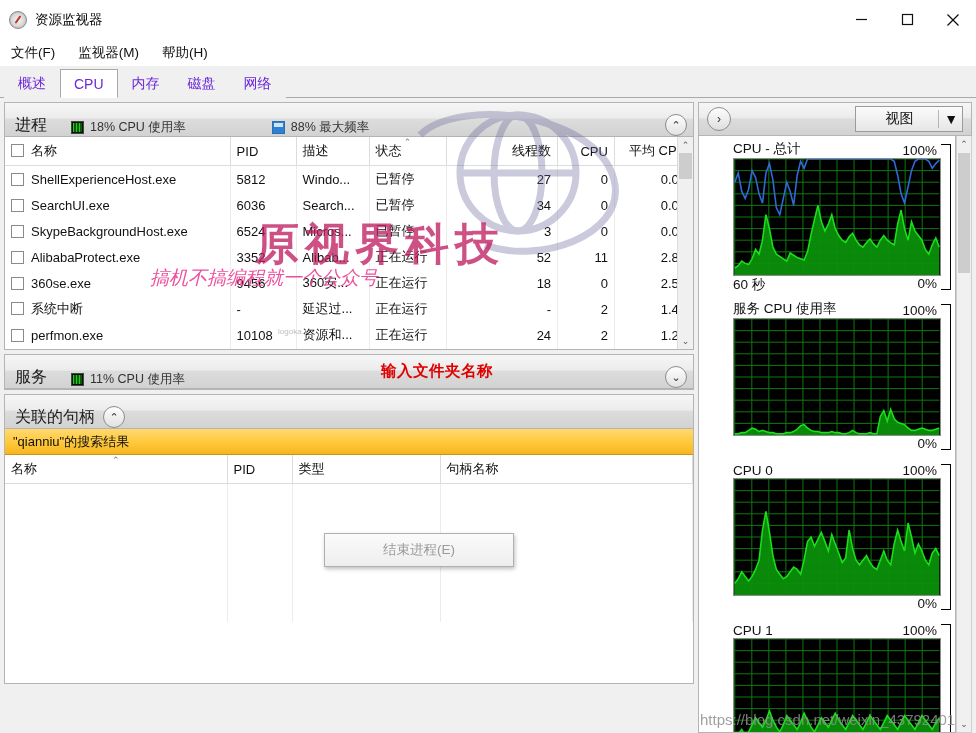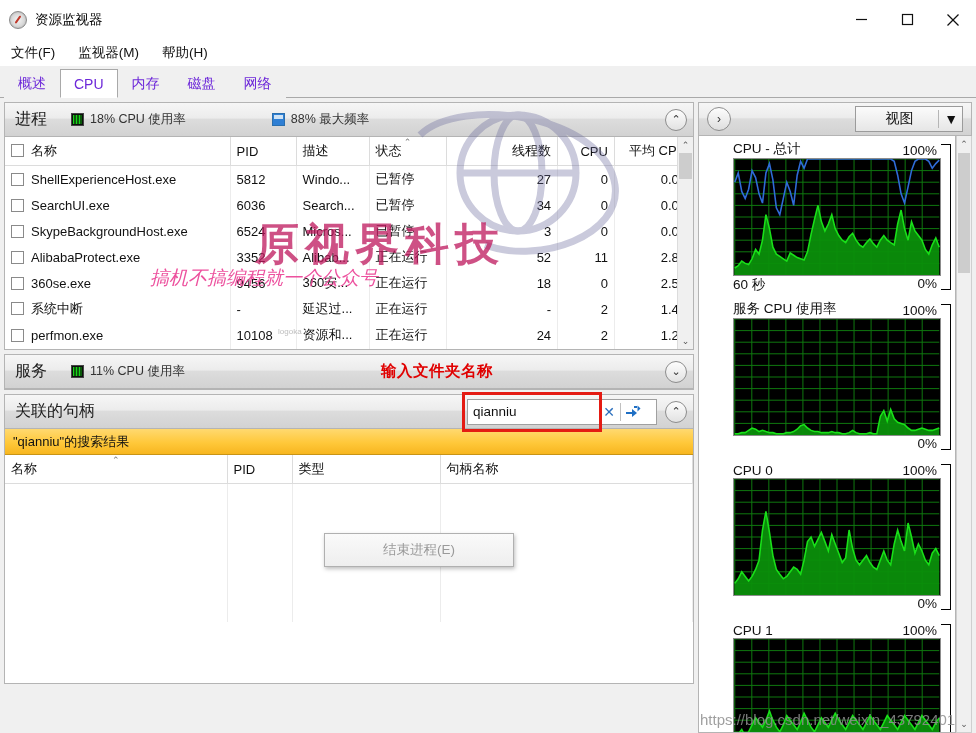--- a/index.html
+++ b/index.html
@@ -65,21 +65,21 @@
   }
 
   
   .body-wrap { display:flex; height: calc(733px - 40px - 26px - 32px); background:#f0f0f0; }
   .left-pane { width:694px; position:relative; background:#f0f0f0; padding:4px 0 0 4px; }
   .right-pane { flex:1; position:relative; padding:4px 4px 0 4px; }
 
   
   .panel { border:1px solid #b4b4b4; background:#fff; margin-bottom:4px; }
   .panel-header {
-    height:34px; display:flex; align-items:center; padding:0 6px 0 10px;
+    height:34px; display:flex; align-items:flex-end; padding:0 6px 0 10px;
     background: linear-gradient(to bottom,#f6f6f6 0%, #ececec 45%, #dcdcdc 50%, #d2d2d2 100%);
     border-bottom:1px solid #b4b4b4;
     position:relative;
   }
   .panel-title { font-size:16px; color:#1a1a1a; }
   .stat { display:flex; align-items:center; font-size:12.5px; color:#333; margin-left:24px; }
   .stat-swatch { width:13px; height:13px; margin-right:6px; border:1px solid #444; flex:none; }
   .swatch-green {
     background:
       repeating-linear-gradient(to right, #0b0b0b 0 2px, #16c316 2px 4px),
@@ -414,33 +414,20 @@
         </span>
         <span class="overlay-note">输入文件夹名称</span>
         <span class="chev">⌄</span>
       </div>
     </div>
 
     <div class="panel">
       <div class="panel-header">
         <span class="panel-title">关联的句柄</span>
 
-        <div class="search-box-wrap">
-          <input class="search-input" value="qianniu" style="">
-          <span class="search-clear">✕</span>
-          <span class="search-sep"></span>
-          <span class="search-go">
-            <svg width="16" height="14" viewBox="0 0 16 14">
-              <path d="M1 9 L7 9 L7 12 L12 8 L7 4 L7 7 L1 7 Z" fill="#1f6fc4"></path>
-              <path d="M9 1 L12 1 L12 3 L9 3 Z" fill="#1f6fc4"></path>
-              <path d="M12.5 0.5 L15.5 3.5 L12.5 6.5 Z" fill="#1f6fc4"></path>
-            </svg>
-          </span>
-          <div class="redbox"></div>
-        </div>
 
         <span class="chev" style="margin-left:8px">⌃</span>
       </div>
 
       <div class="result-band">"qianniu"的搜索结果</div>
 
       <div class="handles-body">
         <table class="grid">
           <colgroup>
               <col style="width:222px">

